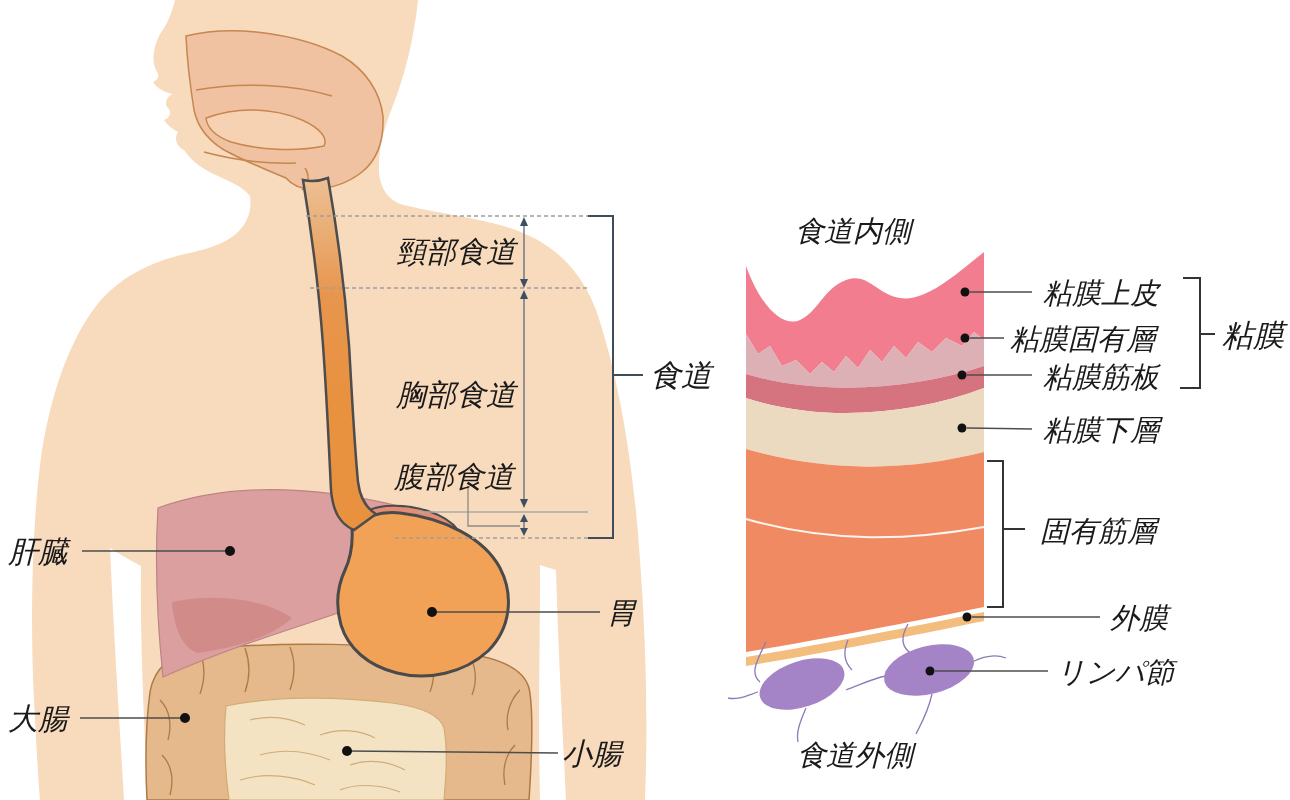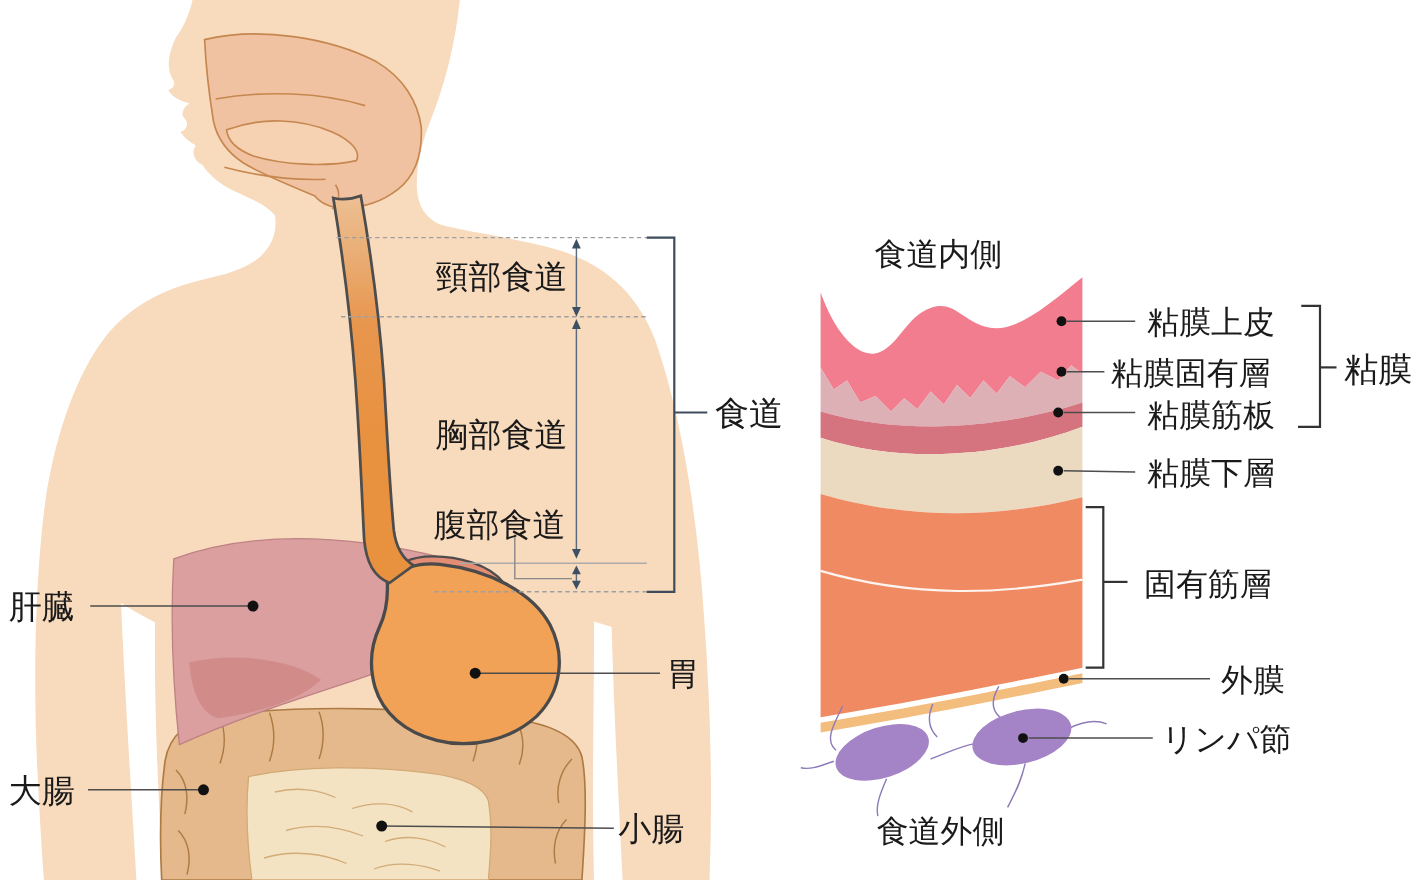--- a/index.html
+++ b/index.html
@@ -1,17 +1,17 @@
 <!DOCTYPE html>
 <html><head>
 <meta charset="utf-8">
 <style>
   html,body{margin:0;padding:0;background:#fff;}
   .stage{position:relative;width:1290px;height:800px;background:#ffffff;overflow:hidden;
-         font-family:"DejaVu Sans",sans-serif;}
+         font-family:"DejaVu Sans",sans-serif;font-style:italic;}
   svg{position:absolute;left:0;top:0;}
   text{font-family:"DejaVu Sans",sans-serif;fill:#1a1a1a;font-weight:500;}
   .lbl-l{font-size:30px;}
   .lbl-r{font-size:29px;}
   .lbl-big{font-size:31px;}
 </style>
 </head>
 <body>
 
 <div class="stage">

